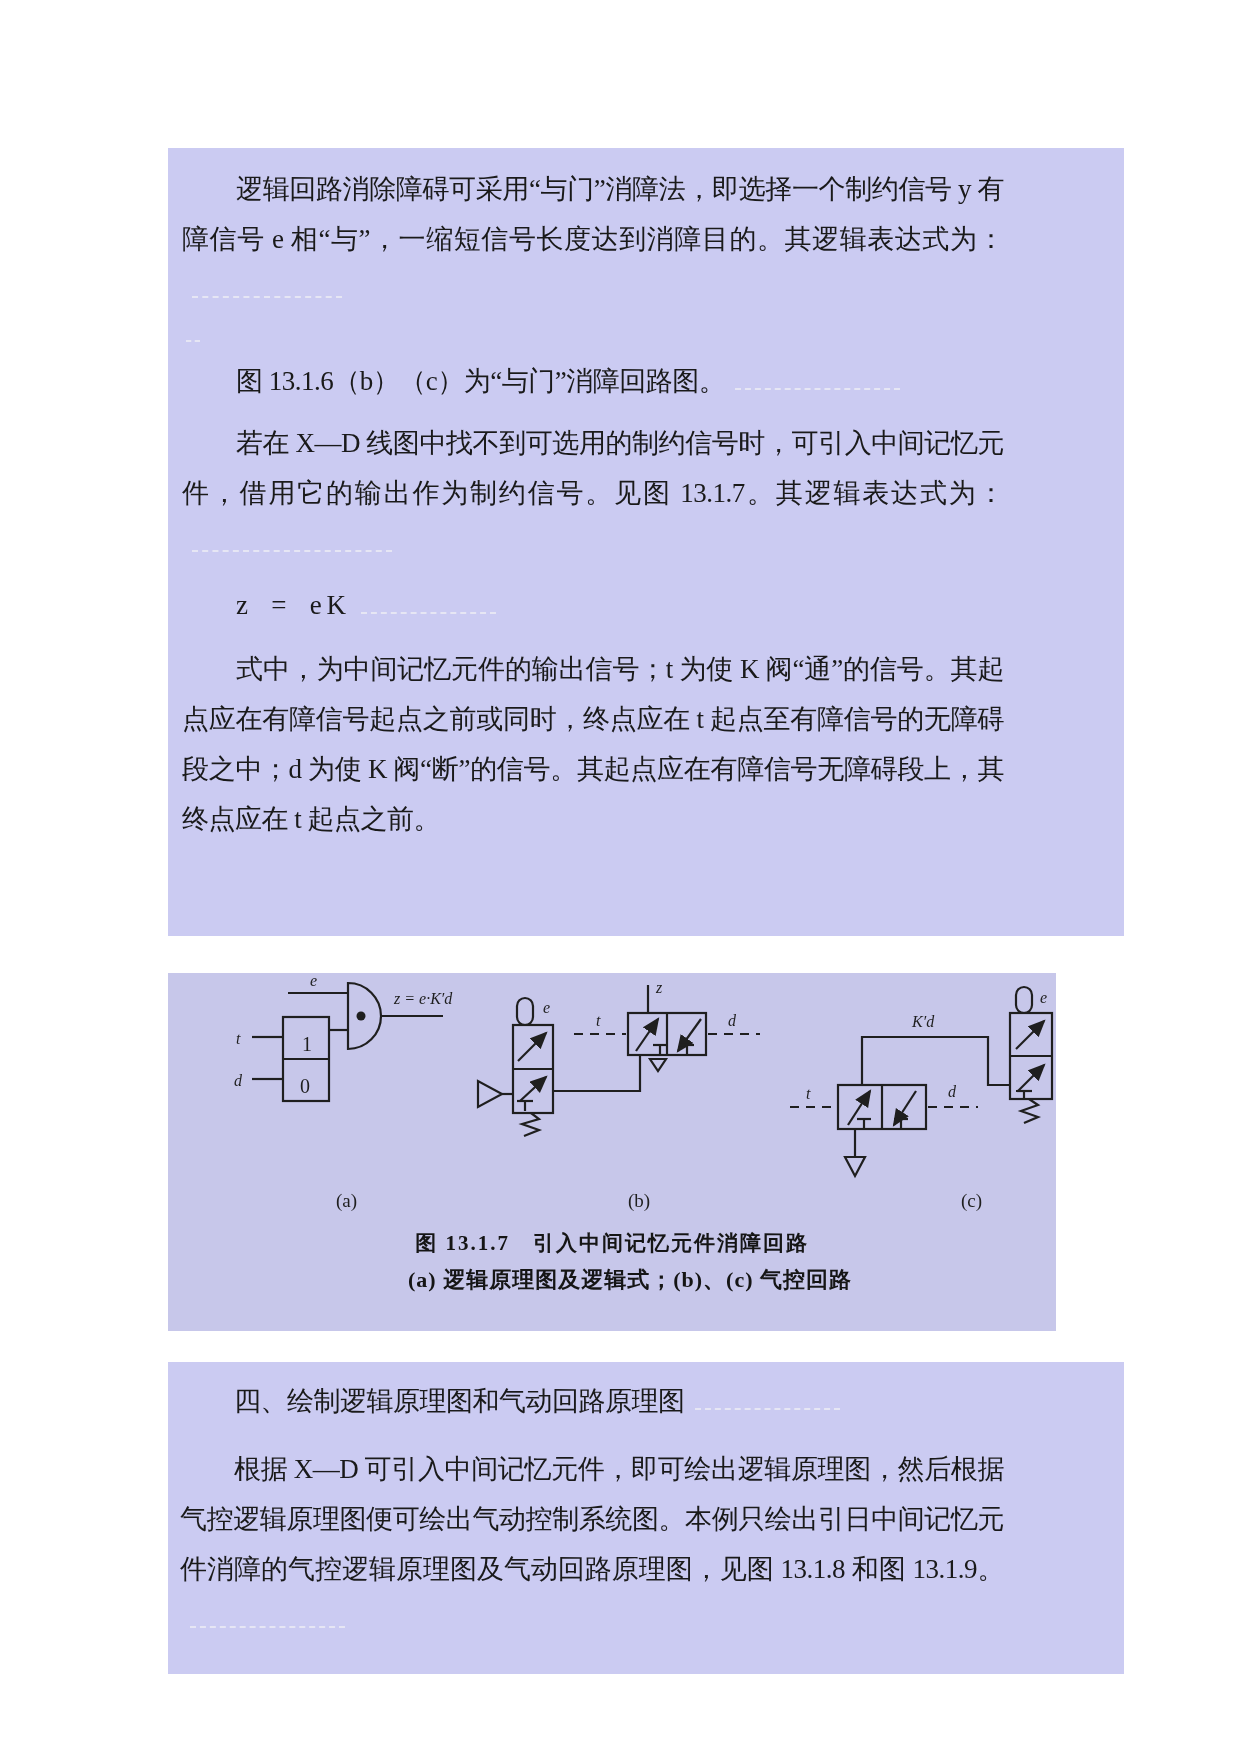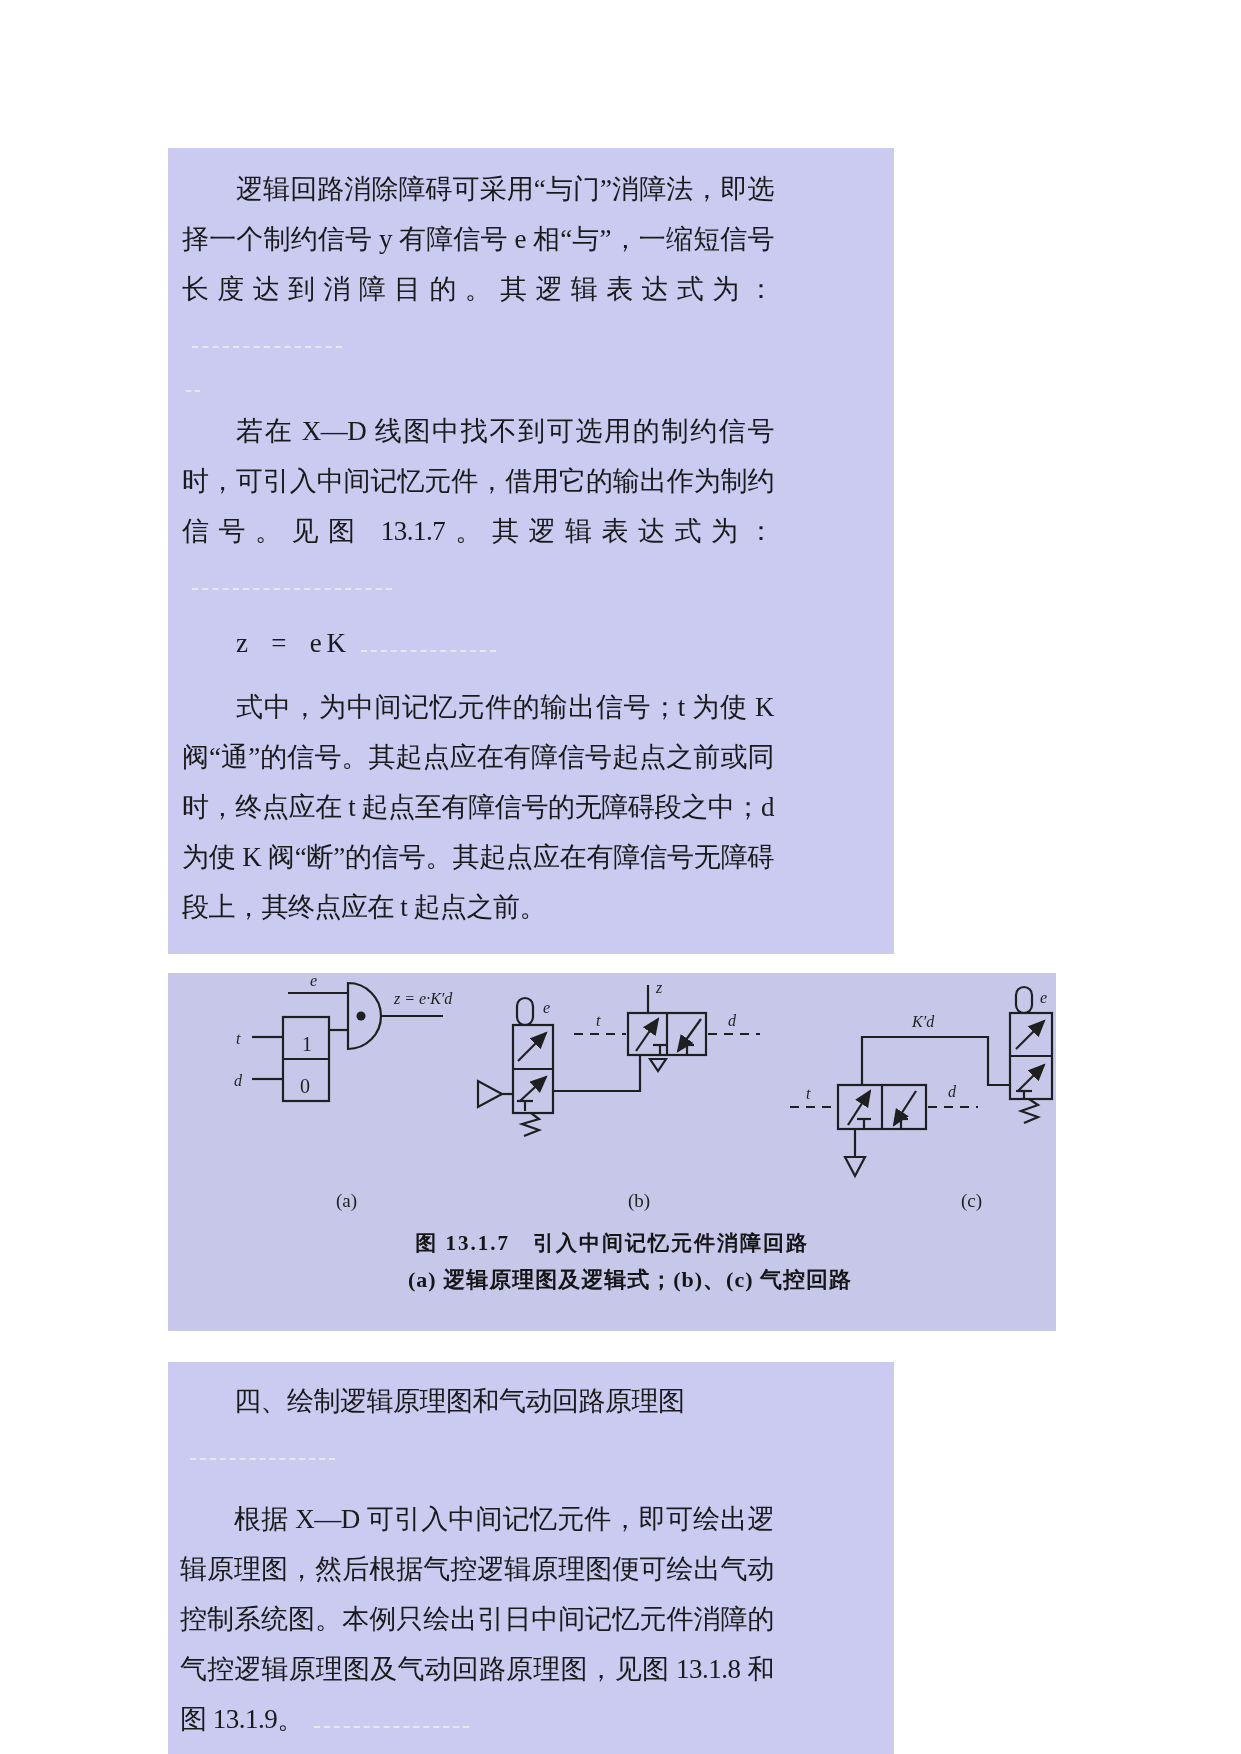--- a/index.html
+++ b/index.html
@@ -1,19 +1,19 @@
 <!DOCTYPE html>
 <html><head>
 <meta charset="utf-8">
 <style>
   html,body{margin:0;padding:0;background:#ffffff;}
   body{width:1241px;height:1754px;position:relative;font-family:"Liberation Serif", serif;}
   .page{position:absolute;inset:0;background:#ffffff;}
 
-  .block{position:absolute;left:168px;width:726px;background:#cbcbf2;color:#1a1a1a;
+  .block{position:absolute;left:168px;width:956px;background:#cbcbf2;color:#1a1a1a;
          box-sizing:border-box;font-size:27px;}
   .block-a{top:148px;min-height:788px;max-height:824px;overflow:hidden;
            padding:16px 120px 10px 14px;}
   .block-b{top:1362px;min-height:268px;padding:14px 120px 18px 12px;}
 
   .para{margin:0 0 12px 0;text-indent:2em;line-height:50px;letter-spacing:-0.5px;text-align:justify;}
   .formula{margin:4px 0 14px 0;text-indent:2em;line-height:50px;
            letter-spacing:0.18em;word-spacing:0.25em;}
   .heading{margin:0 0 18px 0;text-indent:2em;line-height:50px;letter-spacing:-0.5px;}
 
@@ -41,20 +41,21 @@
 </head>
 <body>
 
 <div class="page">
 
   <section class="block block-a">
     <p class="para"><span>逻辑回路消除障碍可采用“与门”消障法，即选择一个制约信号 y 有障信号 e 相“与”，一缩短信号长度达到消障目的。其逻辑表达式为：</span><span class="dash w150"></span></p>
     <div class="dash-line tiny"></div>
 
 
+    <p class="para"><span>图 13.1.6（b）（c）为“与门”消障回路图。</span><span class="dash w165"></span></p>
 
 
     <p class="para"><span>若在 X—D 线图中找不到可选用的制约信号时，可引入中间记忆元件，借用它的输出作为制约信号。见图 13.1.7。其逻辑表达式为：</span><span class="dash w200"></span></p>
 
     <p class="formula"><span>z = eK</span><span class="dash w135"></span></p>
 
     <p class="para"><span>式中，为中间记忆元件的输出信号；t 为使 K 阀“通”的信号。其起点应在有障信号起点之前或同时，终点应在 t 起点至有障信号的无障碍段之中；d 为使 K 阀“断”的信号。其起点应在有障信号无障碍段上，其终点应在 t 起点之前。</span></p>
 
   </section>
 

